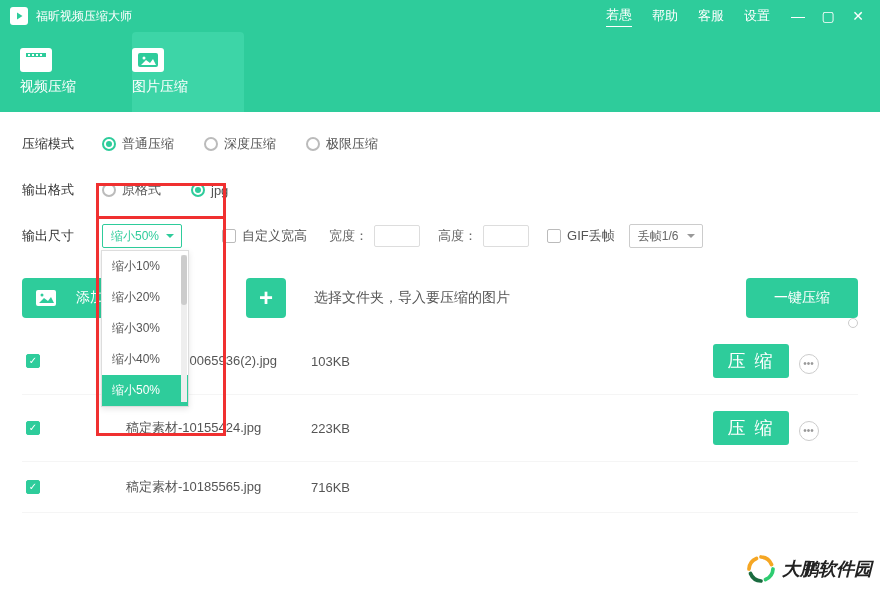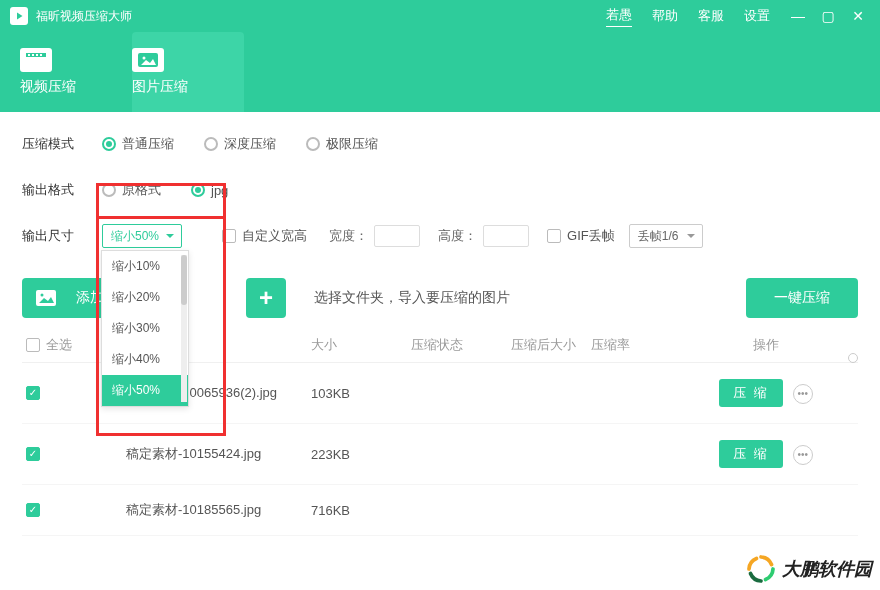--- a/index.html
+++ b/index.html
@@ -55,21 +55,21 @@
 .table { margin-top: 8px; }
 .thead { display: flex; align-items: center; padding: 8px 4px; color: #999; font-size: 13px; border-bottom: 1px solid #f0f0f0; }
 .col-chk { width: 60px; display: flex; align-items: center; }
 .col-name { width: 225px; }
 .col-size { width: 100px; }
 .col-status { width: 100px; }
 .col-after { width: 80px; }
 .col-rate { width: 110px; }
 .col-op { width: 130px; text-align: center; }
 .trow { display: flex; align-items: center; padding: 16px 4px; border-bottom: 1px solid #f5f5f5; color: #555; font-size: 13px; position: relative; }
-.rowbtn { background: #2ecc9b; color: #fff; padding: 5px 14px; border-radius: 3px; font-size: 13px; cursor: pointer; display: inline-block; letter-spacing: 2px; }
+.rowbtn { background: #2ecc9b; color: #fff; padding: 5px 14px; border-radius: 3px; font-size: 18px; cursor: pointer; display: inline-block; letter-spacing: 2px; }
 .more { width: 20px; height: 20px; border: 1px solid #ccc; border-radius: 50%; display: inline-flex; align-items: center; justify-content: center; color: #999; font-size: 10px; cursor: pointer; margin-left: 10px; }
 .radio-ind { position: absolute; right: 0; top: -10px; width: 10px; height: 10px; border: 1px solid #ccc; border-radius: 50%; }
 
 .watermark { position: absolute; right: 8px; bottom: 6px; display: flex; align-items: center; gap: 6px; font-size: 18px; font-weight: bold; color: #222; font-style: italic; }
 .wm-icon { width: 30px; height: 30px; }
 </style>
 </head>
 <body>
 
 <div class="titlebar">
@@ -189,32 +189,20 @@
         </svg>
       <span>添加</span>
     </span>
     <span style="width:100px"></span>
     <span class="abtn green sq">+</span>
     <span class="abtn outline">选择文件夹，导入要压缩的图片</span>
     <span class="compress-go">一键压缩</span>
   </div>
 
   <div class="table">
-    <div class="thead">
-      <div class="col-chk">
-          <span class="cbox"></span>
-          <span>全选</span>
-        </div>
-      <div class="col-name"></div>
-      <div class="col-size">大小</div>
-      <div class="col-status">压缩状态</div>
-      <div class="col-after">压缩后大小</div>
-      <div class="col-rate">压缩率</div>
-      <div class="col-op">操作</div>
-    </div>
 
     <div class="trow">
       <span class="radio-ind"></span>
       <div class="col-chk">
           <span class="cbox checked"></span>
         </div>
       <div class="col-name" style="padding-left:40px">稿定素材-10065936(2).jpg</div>
       <div class="col-size">103KB</div>
       <div class="col-status"></div>
         <div class="col-after"></div>

